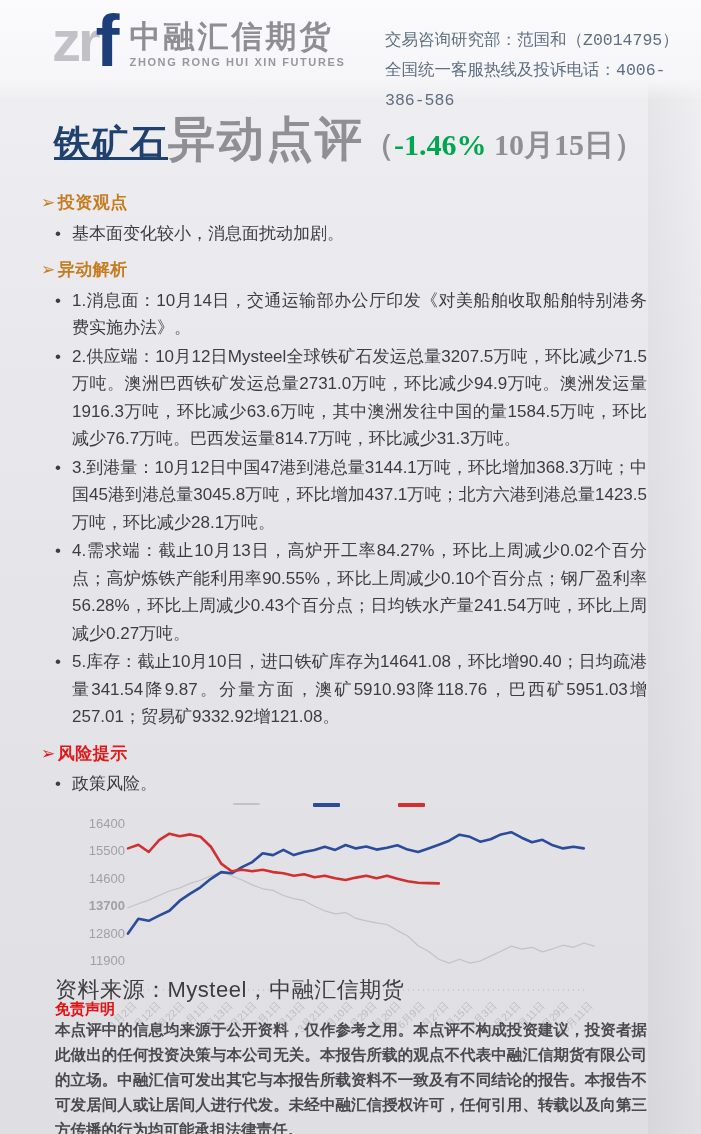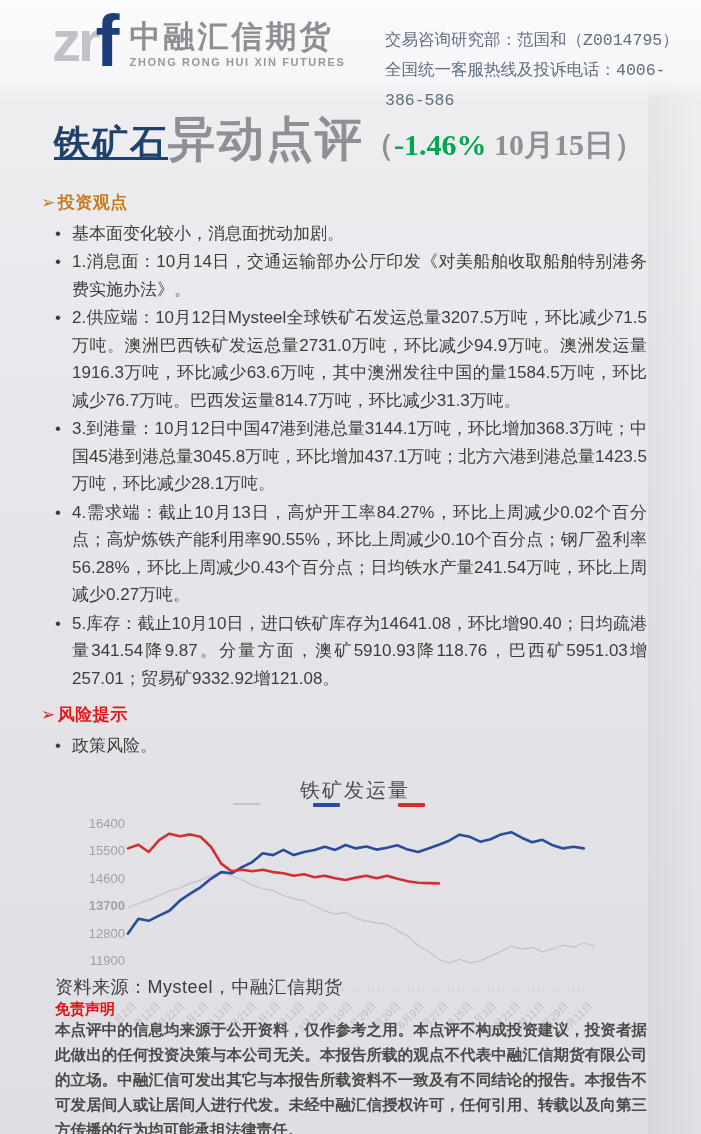--- a/index.html
+++ b/index.html
@@ -53,21 +53,21 @@
   .chart{position:absolute;left:85px;top:775px;width:600px;height:280px;}
   .chart-title{position:absolute;left:0;top:2px;width:540px;text-align:center;
     font-size:20px;color:#4e4e52;letter-spacing:2px;}
   .legend-dash{position:absolute;border-radius:1px;}
   .ytick{position:absolute;left:0;width:40px;text-align:right;
     font-size:13px;color:#a0a0a6;}
   .xlabel{position:absolute;top:224px;width:44px;text-align:right;
     font-size:10.5px;color:#9b9ba3;opacity:.5;white-space:nowrap;
     transform:rotate(-45deg);transform-origin:right top;}
   
-  .source-line{position:absolute;left:55px;top:975px;font-size:18px;color:#3d3d3f;letter-spacing:.5px;}
+  .source-line{position:absolute;left:55px;top:975px;font-size:22px;color:#3d3d3f;letter-spacing:.5px;}
   .disc-title{position:absolute;left:55px;top:1000px;font-size:15px;font-weight:bold;color:#e21010;}
   .disc-body{position:absolute;left:55px;top:1017px;width:592px;
     font-size:15.5px;font-weight:600;color:#4a4a4c;line-height:25px;text-align:justify;}
 </style>
 </head>
 <body>
 
 <div id="page">
   <div class="bg-city"></div>
   <div class="bg-seam"></div>
@@ -94,20 +94,23 @@
   <div class="content">
 
     <div class="sec-head head-orange">
       <span class="arrow">➢</span><span>投资观点</span>
     </div>
     <div class="bullet">
       <span class="dot">•</span>
       <span class="btxt">基本面变化较小，消息面扰动加剧。</span>
     </div>
 
+    <div class="sec-head head-orange">
+      <span class="arrow">➢</span><span>异动解析</span>
+    </div>
     <div class="bullet">
       <span class="dot">•</span>
       <span class="btxt">1.消息面：10月14日，交通运输部办公厅印发《对美船舶收取船舶特别港务费实施办法》。</span>
     </div>
     <div class="bullet">
       <span class="dot">•</span>
       <span class="btxt">2.供应端：10月12日Mysteel全球铁矿石发运总量3207.5万吨，环比减少71.5万吨。澳洲巴西铁矿发运总量2731.0万吨，环比减少94.9万吨。澳洲发运量1916.3万吨，环比减少63.6万吨，其中澳洲发往中国的量1584.5万吨，环比减少76.7万吨。巴西发运量814.7万吨，环比减少31.3万吨。</span>
     </div>
     <div class="bullet">
       <span class="dot">•</span>
@@ -125,21 +128,20 @@
     <div class="sec-head head-red">
       <span class="arrow">➢</span><span>风险提示</span>
     </div>
     <div class="bullet">
       <span class="dot">•</span>
       <span class="btxt">政策风险。</span>
     </div>
   </div>
 
   <div class="chart">
-    <div class="chart-title">铁矿发运量</div>
     <div id="chart-extras">
         <div class="ytick" style="top: 41px;">16400</div>
         <div class="ytick" style="top: 68.4px;">15500</div>
         <div class="ytick" style="top: 95.8px;">14600</div>
         <div class="ytick" style="top: 123.2px; font-weight: bold;">13700</div>
         <div class="ytick" style="top: 150.6px;">12800</div>
         <div class="ytick" style="top: 178px; text-align: right;">11900</div>
         <div class="legend-dash" style="left: 148px; top: 28px; width: 27px; height: 2px; background: rgb(194, 194, 200);"></div>
         <div class="legend-dash" style="left: 228px; top: 28px; width: 27px; height: 4px; background: rgb(43, 75, 155);"></div>
         <div class="legend-dash" style="left: 313px; top: 28px; width: 27px; height: 4px; background: rgb(210, 48, 48);"></div>

